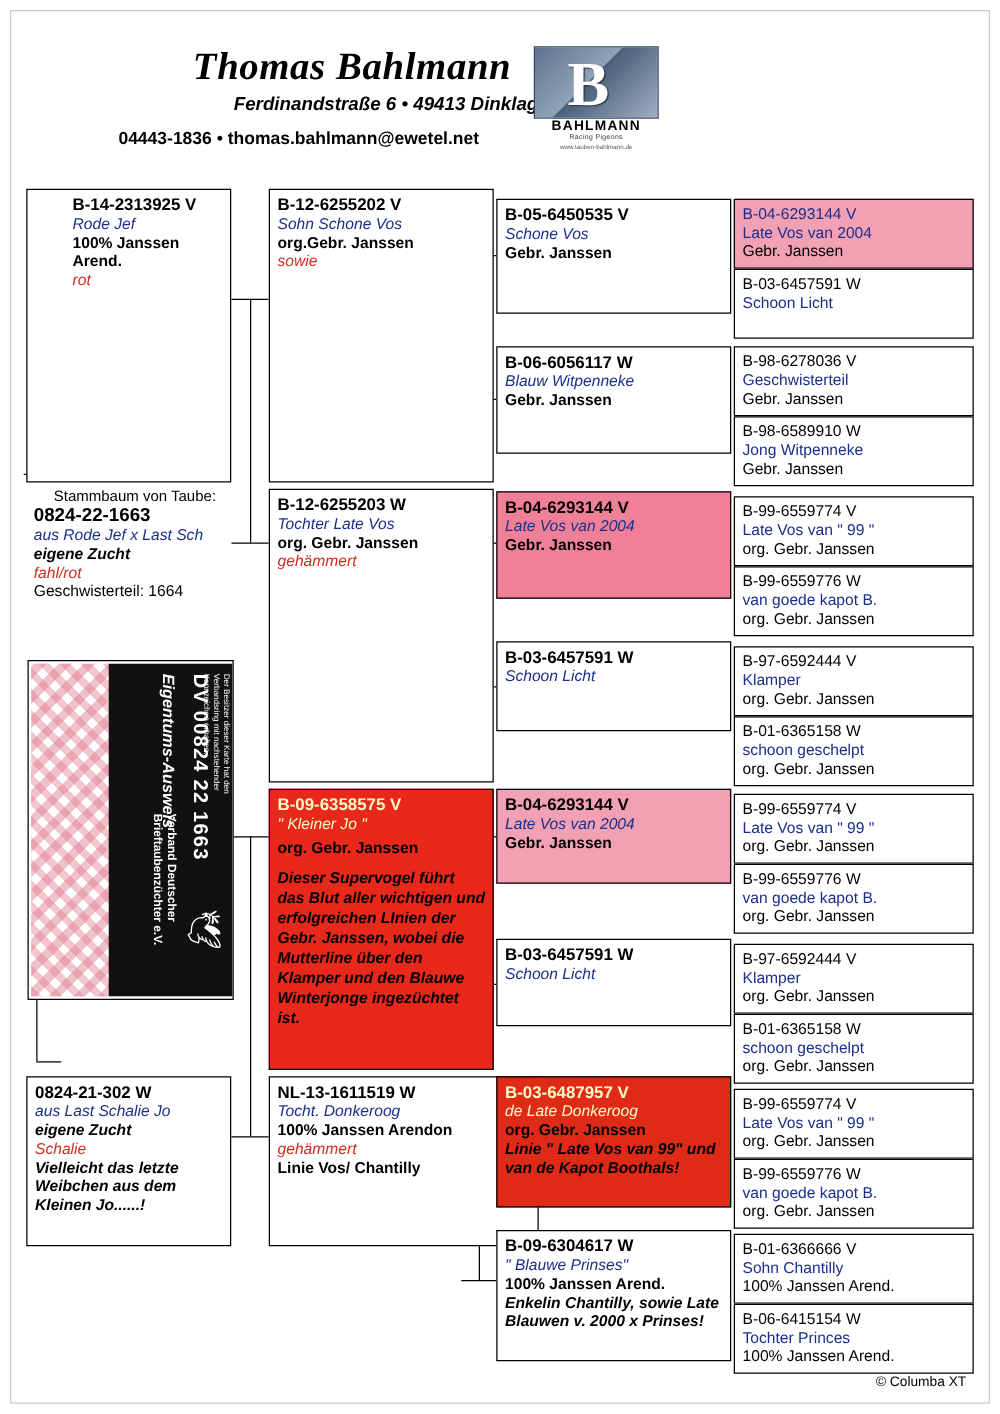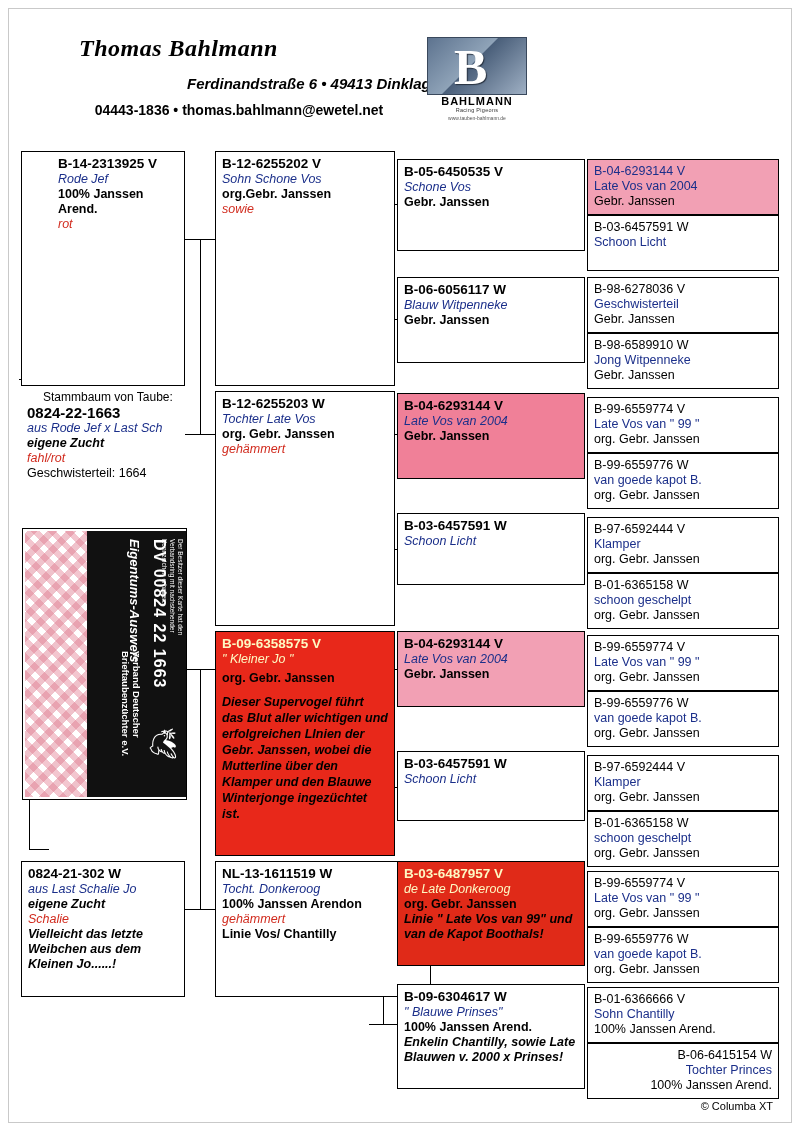--- a/index.html
+++ b/index.html
@@ -13,23 +13,23 @@
   }
   .page{
     position:absolute;left:8px;top:8px;width:784px;height:1115px;
     border:1px solid #c9c9c9;
     background:#fff;
     box-sizing:border-box;
   }
   
   .header{position:absolute;left:0;top:0;width:784px;height:125px;}
   .breeder-name{
-    position:absolute;left:70px;top:26px;width:330px;text-align:left;
+    position:absolute;left:70px;top:26px;width:330px;text-align:right;
     font-family:"Liberation Serif", serif;
-    font-weight:bold;font-style:italic;font-size:24px;letter-spacing:.5px;
+    font-weight:bold;font-style:italic;font-size:31px;letter-spacing:.5px;
   }
   .breeder-addr{
     position:absolute;left:30px;top:66px;width:400px;text-align:right;
     font-style:italic;font-weight:bold;font-size:15px;
   }
   .breeder-contact{
     position:absolute;left:30px;top:93px;width:400px;text-align:center;
     font-weight:bold;font-size:14px;
   }
   
@@ -328,20 +328,20 @@
     <div class="ln">B-99-6559776 W</div>
     <div class="ln blue">van goede kapot B.</div>
     <div class="ln">org. Gebr. Janssen</div>
   </div>
 
   <div class="bx" style="left:578px;top:978px;width:192px;height:56px;">
     <div class="ln">B-01-6366666 V</div>
     <div class="ln blue">Sohn Chantilly</div>
     <div class="ln">100% Janssen Arend.</div>
   </div>
-  <div class="bx" style="left:578px;top:1034px;width:192px;height:56px;text-align:right;">
+  <div class="bx" style="left:578px;top:1034px;width:192px;height:56px;">
     <div class="ln">B-06-6415154 W</div>
     <div class="ln blue">Tochter Princes</div>
     <div class="ln">100% Janssen Arend.</div>
   </div>
 
   <div class="footer">© Columba XT</div>
 </div>
 
 </body></html>

